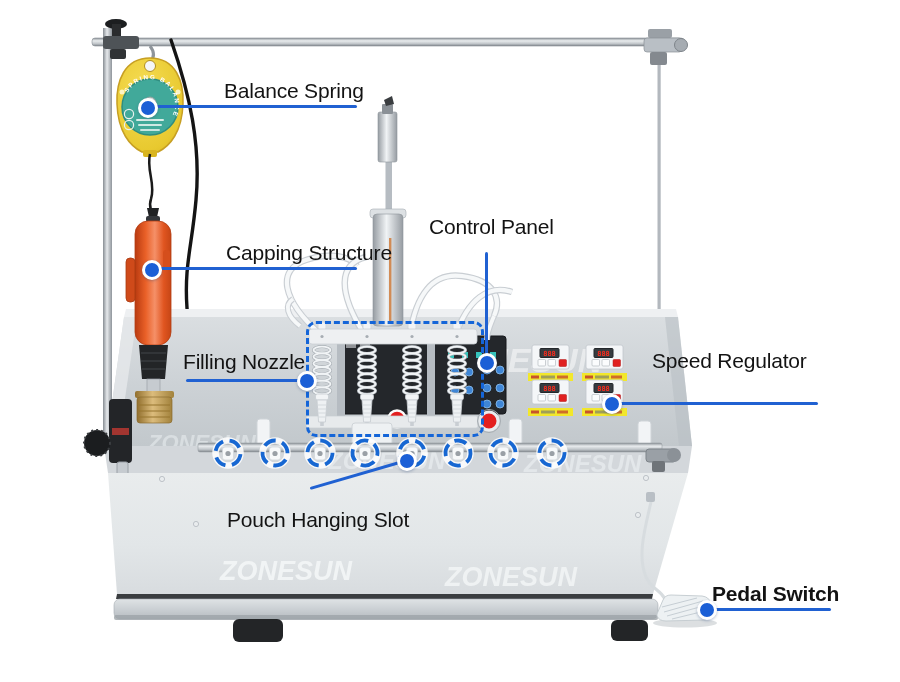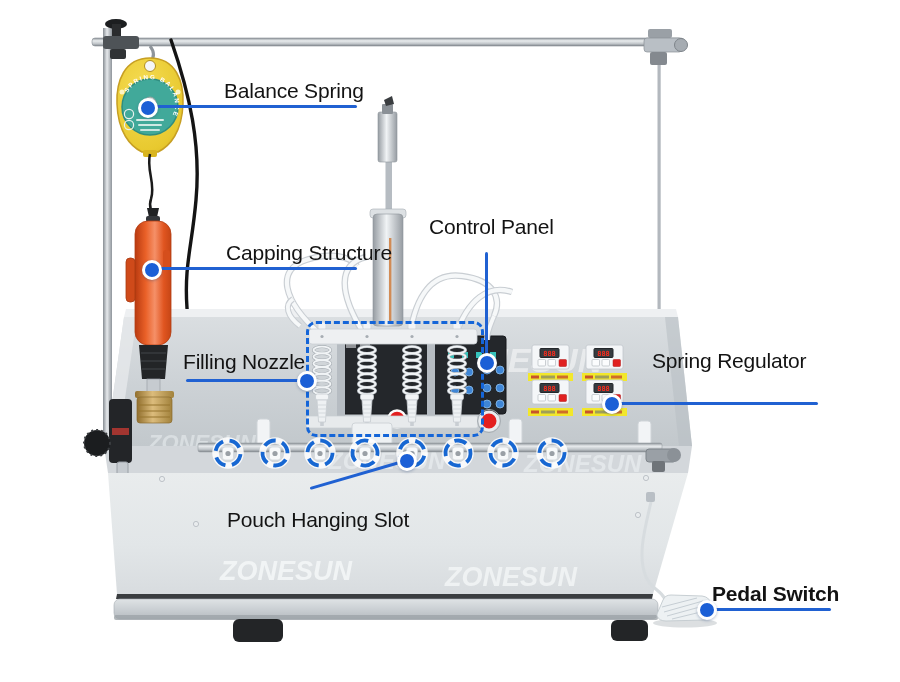--- a/index.html
+++ b/index.html
@@ -402,16 +402,16 @@
   <div class="dot" style="left:477px;top:353px;"></div>
   <div class="dot" style="left:297px;top:371px;"></div>
   <div class="dot" style="left:602px;top:394px;"></div>
   <div class="dot" style="left:397px;top:451px;"></div>
   <div class="dot" style="left:697px;top:600px;"></div>
 
   <div class="lbl" style="left:224px;top:79px;">Balance Spring</div>
   <div class="lbl" style="left:195px;top:241px;margin-left:31px;">Capping Structure</div>
   <div class="lbl" style="left:429px;top:215px;">Control Panel</div>
   <div class="lbl" style="left:183px;top:350px;">Filling Nozzle</div>
-  <div class="lbl" style="left:652px;top:349px;">Spring Regulator</div>
+  <div class="lbl" style="left:652px;top:349px;">Speed Regulator</div>
   <div class="lbl" style="left:227px;top:508px;">Pouch Hanging Slot</div>
   <div class="lbl" style="left:712px;top:582px;font-weight:bold;">Pedal Switch</div>
 </div>
 
 </body></html>

